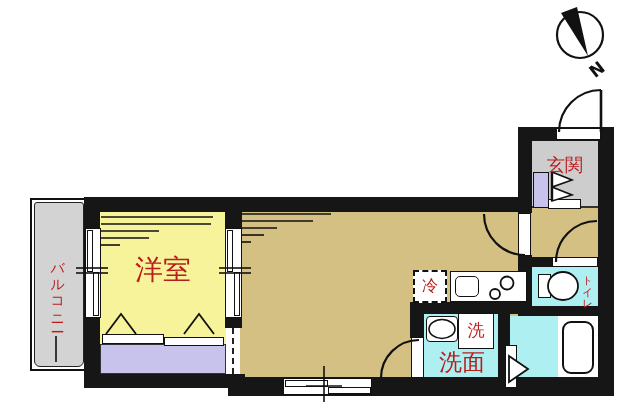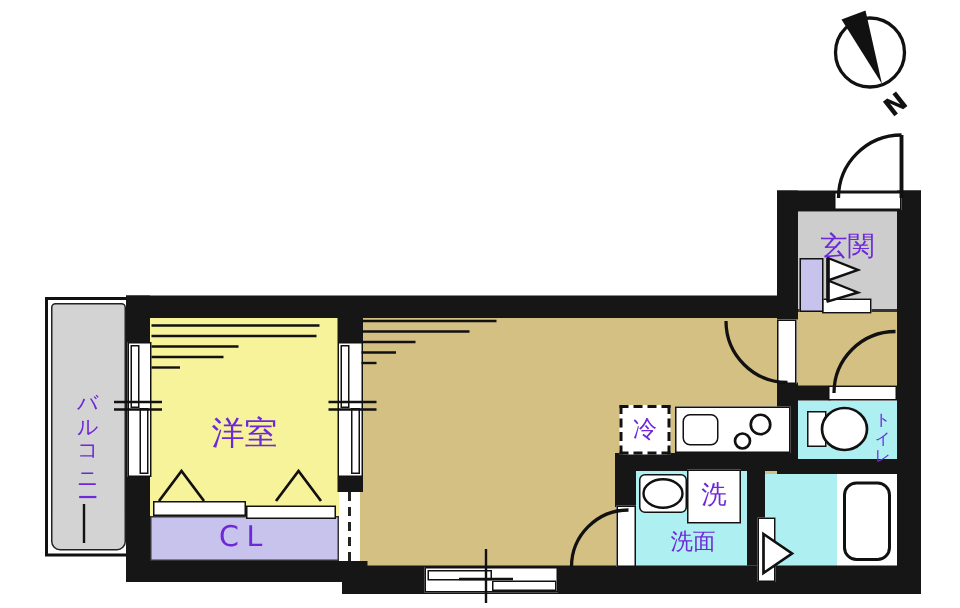--- a/index.html
+++ b/index.html
@@ -3,21 +3,21 @@
 <meta charset="utf-8">
 <style>
   html,body{margin:0;padding:0;background:#fff;}
   .plan{position:relative;width:640px;height:405px;background:#fff;overflow:hidden;
         font-family:"DejaVu Sans","Liberation Sans",sans-serif;color:#111;}
   .abs{position:absolute;}
   .wall{position:absolute;background:#161616;}
   .strip{position:absolute;background:#fff;border:1.5px solid #111;box-sizing:border-box;}
   .fill{position:absolute;box-sizing:border-box;}
   .lbl{position:absolute;display:flex;align-items:center;justify-content:center;
-       color:#6d28d9;text-align:center;line-height:1.15;}
+       color:#b91c1c;text-align:center;line-height:1.15;}
   .vtext{writing-mode:vertical-rl;text-orientation:upright;}
   .ldk-floor{background:#d5c084;}
   .yo-floor{background:#f7f39b;}
   .wet{background:#aeeff1;}
   .ent{background:#cdcdcd;}
   .balc{background:#d3d3d3;}
   .lav{background:#c7c3ec;}
   svg.overlay{position:absolute;left:0;top:0;pointer-events:none;}
   .z1{z-index:1}.z2{z-index:2}.z3{z-index:3}.z4{z-index:4}
 </style>
@@ -154,31 +154,30 @@
 
     <g>
       <circle cx="580" cy="35" r="23" fill="#fff" stroke="#111" stroke-width="2.2"></circle>
       <polygon points="588,56 561,13 577,7" fill="#111"></polygon>
       <text x="590" y="76" font-size="17" font-weight="bold" fill="#111" transform="rotate(-38 596 70)">N</text>
     </g>
   </svg>
 
   <div class="lbl vtext z4" style="left:45px;top:216px;width:26px;height:145px;font-size:14px;letter-spacing:2px;">バルコニー</div>
 
-  <div class="lbl z4" style="left:100px;top:238px;width:126px;height:64px;flex-direction:column;font-size:22px;justify-content:flex-end;">
+  <div class="lbl z4" style="left:100px;top:238px;width:126px;height:64px;flex-direction:column;font-size:28px;">
     <span>洋室</span>
   </div>
 
 
-  <div class="lbl z4" style="left:100px;top:344px;width:126px;height:30px;font-size:19px;letter-spacing:5px;">CL</div>
 
   <div class="lbl z4" style="left:532px;top:153px;width:66px;height:24px;font-size:18px;">玄関</div>
 
   <div class="lbl vtext z4" style="left:580px;top:264px;width:16px;height:44px;font-size:10.5px;">トイレ</div>
 
-  <div class="lbl z4" style="left:424px;top:349px;width:76px;height:26px;font-size:15px;">洗面</div>
+  <div class="lbl z4" style="left:424px;top:349px;width:76px;height:26px;font-size:23px;">洗面</div>
 
   <div class="lbl z4" style="left:458px;top:313px;width:36px;height:36px;font-size:17px;">洗</div>
 
 
   <div class="lbl z4" style="left:413px;top:270px;width:34px;height:33px;font-size:16px;">冷</div>
 
 </div>
 
 </body></html>

